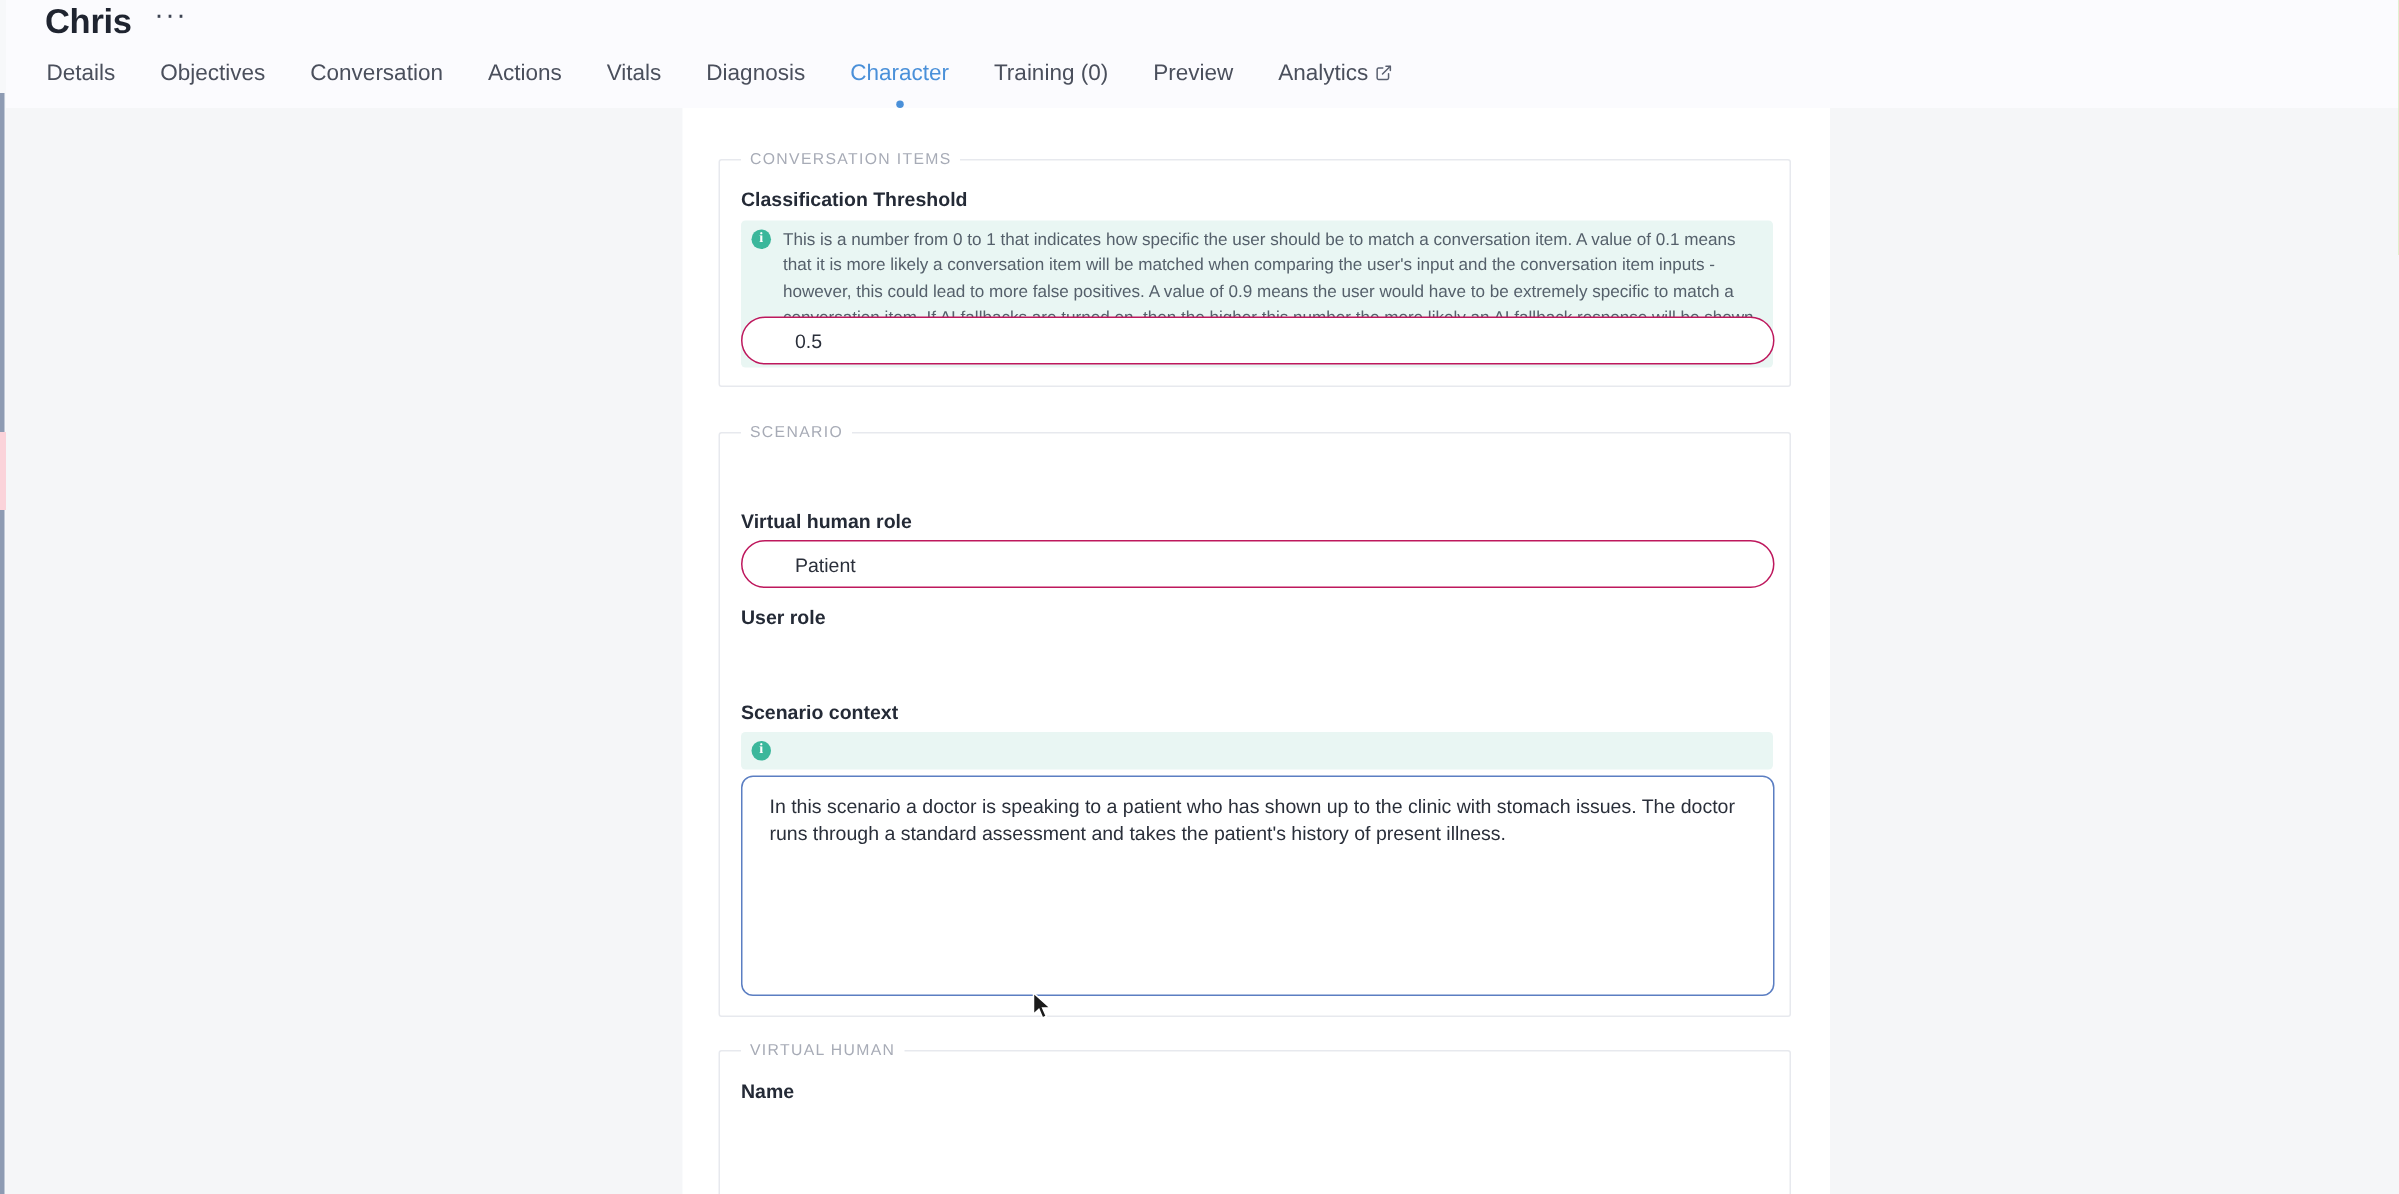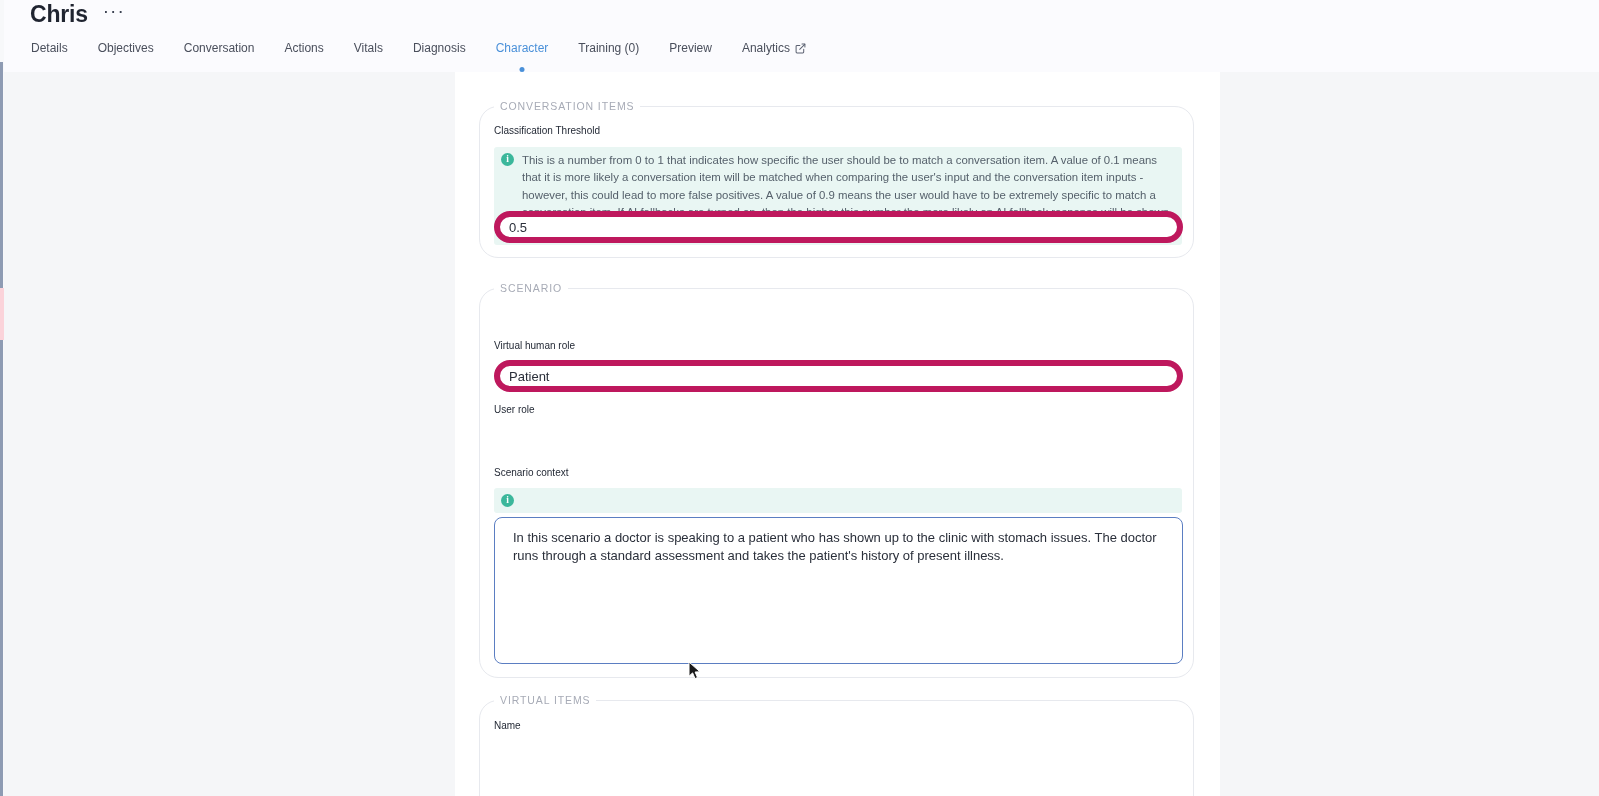--- a/index.html
+++ b/index.html
@@ -76,21 +76,21 @@
   .tabs {
     position: absolute;
     left: 0; top: 38px;
     display: flex;
     align-items: flex-start;
     height: 34px;
   }
   .tab {
     position: relative;
     padding: 0 15px;
-    font-size: 12px;
+    font-size: 15px;
     color: #4a4f5c;
     cursor: pointer;
     white-space: nowrap;
     display: flex;
     align-items: center;
     gap: 4px;
     height: 20px;
   }
   .tab:first-child { margin-left: 16px; }
   .tab.active { color: #4a90d9; font-weight: 500; }
@@ -123,42 +123,42 @@
     background: #ffffff;
     overflow: hidden;
   }
 
   
   .card {
     position: absolute;
     left: 24px;
     width: 715px;
     border: 1px solid #e7e9ee;
-    border-radius: 19px;
+    border-radius: 2px;
     background: #ffffff;
   }
   .card > legend,
   .card .legend {
     position: absolute;
     top: -7px; left: 14px;
     background: #ffffff;
     padding: 0 6px;
     font-size: 10.5px;
     letter-spacing: 0.9px;
     color: #a7abb6;
     font-weight: 400;
   }
 
   #card-conversation { top: 34px;  height: 152px; }
   #card-scenario    { top: 216px; height: 390px; }
   #card-virtual     { top: 628px; height: 160px; }
 
   .field-label {
-    font-size: 10px;
-    font-weight: 400;
+    font-size: 13px;
+    font-weight: 700;
     color: #242a36;
   }
 
   
   .info-box {
     display: flex;
     gap: 8px;
     background: #e9f6f3;
     border-radius: 3px;
     padding: 5px 8px 6px 7px;
@@ -181,27 +181,27 @@
     line-height: 1.52;
     color: #55606b;
   }
   .info-text.single { font-size: 11.6px; }
 
   
   .pill-input {
     display: block;
     width: 689px;
     height: 32px;
-    border: 6px solid #be185d;
+    border: 1px solid #be185d;
     border-radius: 17px;
     background: #ffffff;
     font-family: "Liberation Sans", sans-serif;
     font-size: 13px;
     color: #2a2f3a;
-    padding: 0 9px;
+    padding: 0 35px;
     outline: none;
   }
 
   
   .context-textarea {
     display: block;
     width: 689px;
     height: 147px;
     border: 1.5px solid #5b7ec2;
     border-radius: 8px;
@@ -348,21 +348,21 @@
         <div class="abs field-label" style="left:14px; top:178px;">Scenario context</div>
 
         <div class="abs info-box" style="left:14px; top:199px; width:688px;">
           <span class="info-icon">i</span>
         </div>
 
         <textarea class="abs context-textarea" style="left: 14px; top: 228px;">In this scenario a doctor is speaking to a patient who has shown up to the clinic with stomach issues. The doctor runs through a standard assessment and takes the patient's history of present illness. </textarea>
       </div>
 
       <div class="card" id="card-virtual">
-        <div class="legend">VIRTUAL ITEMS</div>
+        <div class="legend">VIRTUAL HUMAN</div>
 
         <div class="abs field-label" style="left:14px; top:19px;">Name</div>
 
       </div>
 
     </div>
   </div>
 
   <div class="cursor">
     <svg width="14" height="20" viewBox="0 0 14 20">

